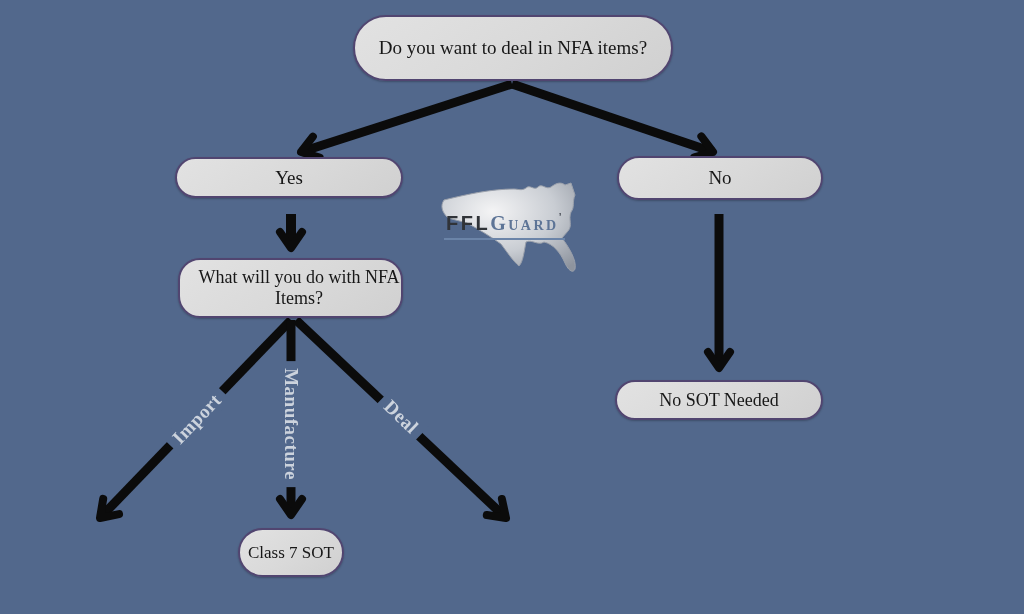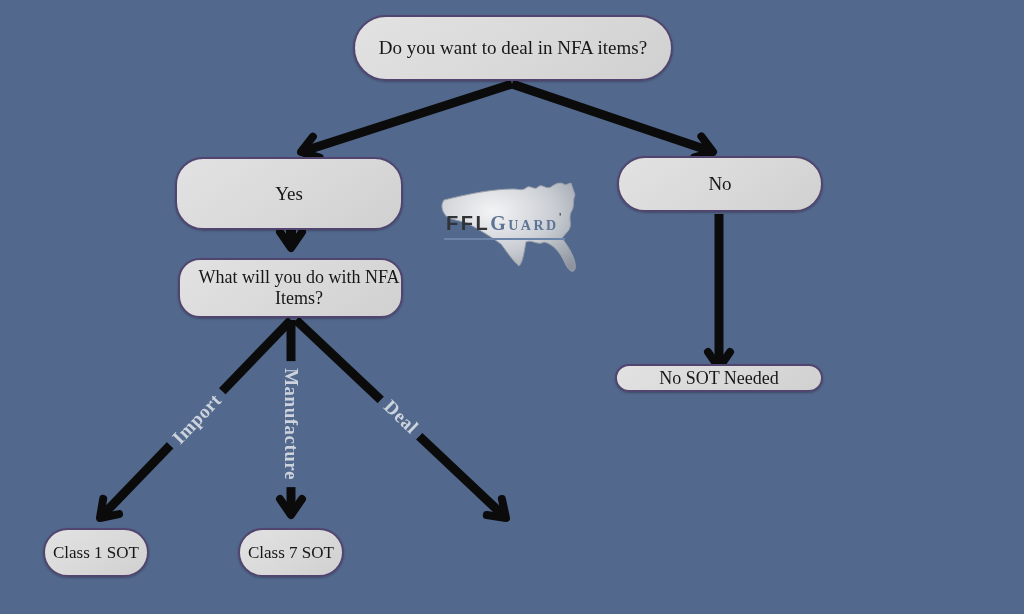--- a/index.html
+++ b/index.html
@@ -17,24 +17,24 @@
     background:linear-gradient(145deg,#e2e2e2 0%,#d9d9d9 55%,#d0d0d0 100%);
     border:2px solid #514570;
     box-sizing:border-box;
     display:flex;align-items:center;justify-content:center;
     text-align:center;
     color:#171717;font-weight:normal;
     box-shadow:0 1px 2px rgba(0,0,0,0.25);
   }
   .node.single{white-space:nowrap;}
   #node-root {left:353px;top:15px;width:320px;height:66px;border-radius:33px;font-size:19px;}
-  #node-yes  {left:175px;top:157px;width:228px;height:73px;border-radius:28px;font-size:19px;}
-  #node-no   {left:617px;top:156px;width:206px;height:56px;border-radius:28px;font-size:19px;}
+  #node-yes  {left:175px;top:157px;width:228px;height:41px;border-radius:28px;font-size:19px;}
+  #node-no   {left:617px;top:156px;width:206px;height:44px;border-radius:28px;font-size:19px;}
   #node-what {left:178px;top:258px;width:225px;height:60px;border-radius:22px;font-size:18px;line-height:1.15;padding-left:17px;}
-  #node-nosot{left:615px;top:364px;width:208px;height:28px;border-radius:23px;font-size:18px;}
+  #node-nosot{left:615px;top:380px;width:208px;height:40px;border-radius:23px;font-size:18px;}
   #node-c1   {left:43px; top:528px;width:106px;height:49px;border-radius:25px;font-size:17px;}
   #node-c2   {left:238px;top:528px;width:106px;height:49px;border-radius:25px;font-size:17px;}
   #node-c3   {left:459px;top:528px;width:106px;height:49px;border-radius:25px;font-size:17px;}
   .multiline{white-space:pre-line;}
 
   
   #arrows{position:absolute;left:0;top:0;width:1024px;height:614px;pointer-events:none;}
 
   
   .edge-label{
@@ -90,21 +90,20 @@
   <div class="edge-label" id="label-import">Import</div>
   <div class="edge-label" id="label-manufacture">Manufacture</div>
   <div class="edge-label" id="label-deal">Deal</div>
 
   <div class="node single" id="node-root">Do you want to deal in NFA items?</div>
   <div class="node single" id="node-yes">Yes</div>
   <div class="node single" id="node-no">No</div>
   <div class="node multiline" id="node-what">What will you do with NFA
 Items?</div>
   <div class="node single" id="node-nosot">No SOT Needed</div>
-  <div class="node single" id="node-c1">Class 1 SOT</div>
   <div class="node single" id="node-c2">Class 7 SOT</div>
 
   <div id="logo">
     <svg width="160" height="106" viewBox="0 0 160 106" xmlns="http://www.w3.org/2000/svg">
       <defs>
         <radialGradient id="mapgrad" cx="38%" cy="32%" r="85%">
           <stop offset="0%" stop-color="#f4f4f5"></stop>
           <stop offset="55%" stop-color="#c9cdd3"></stop>
           <stop offset="100%" stop-color="#8e949e"></stop>
         </radialGradient>

